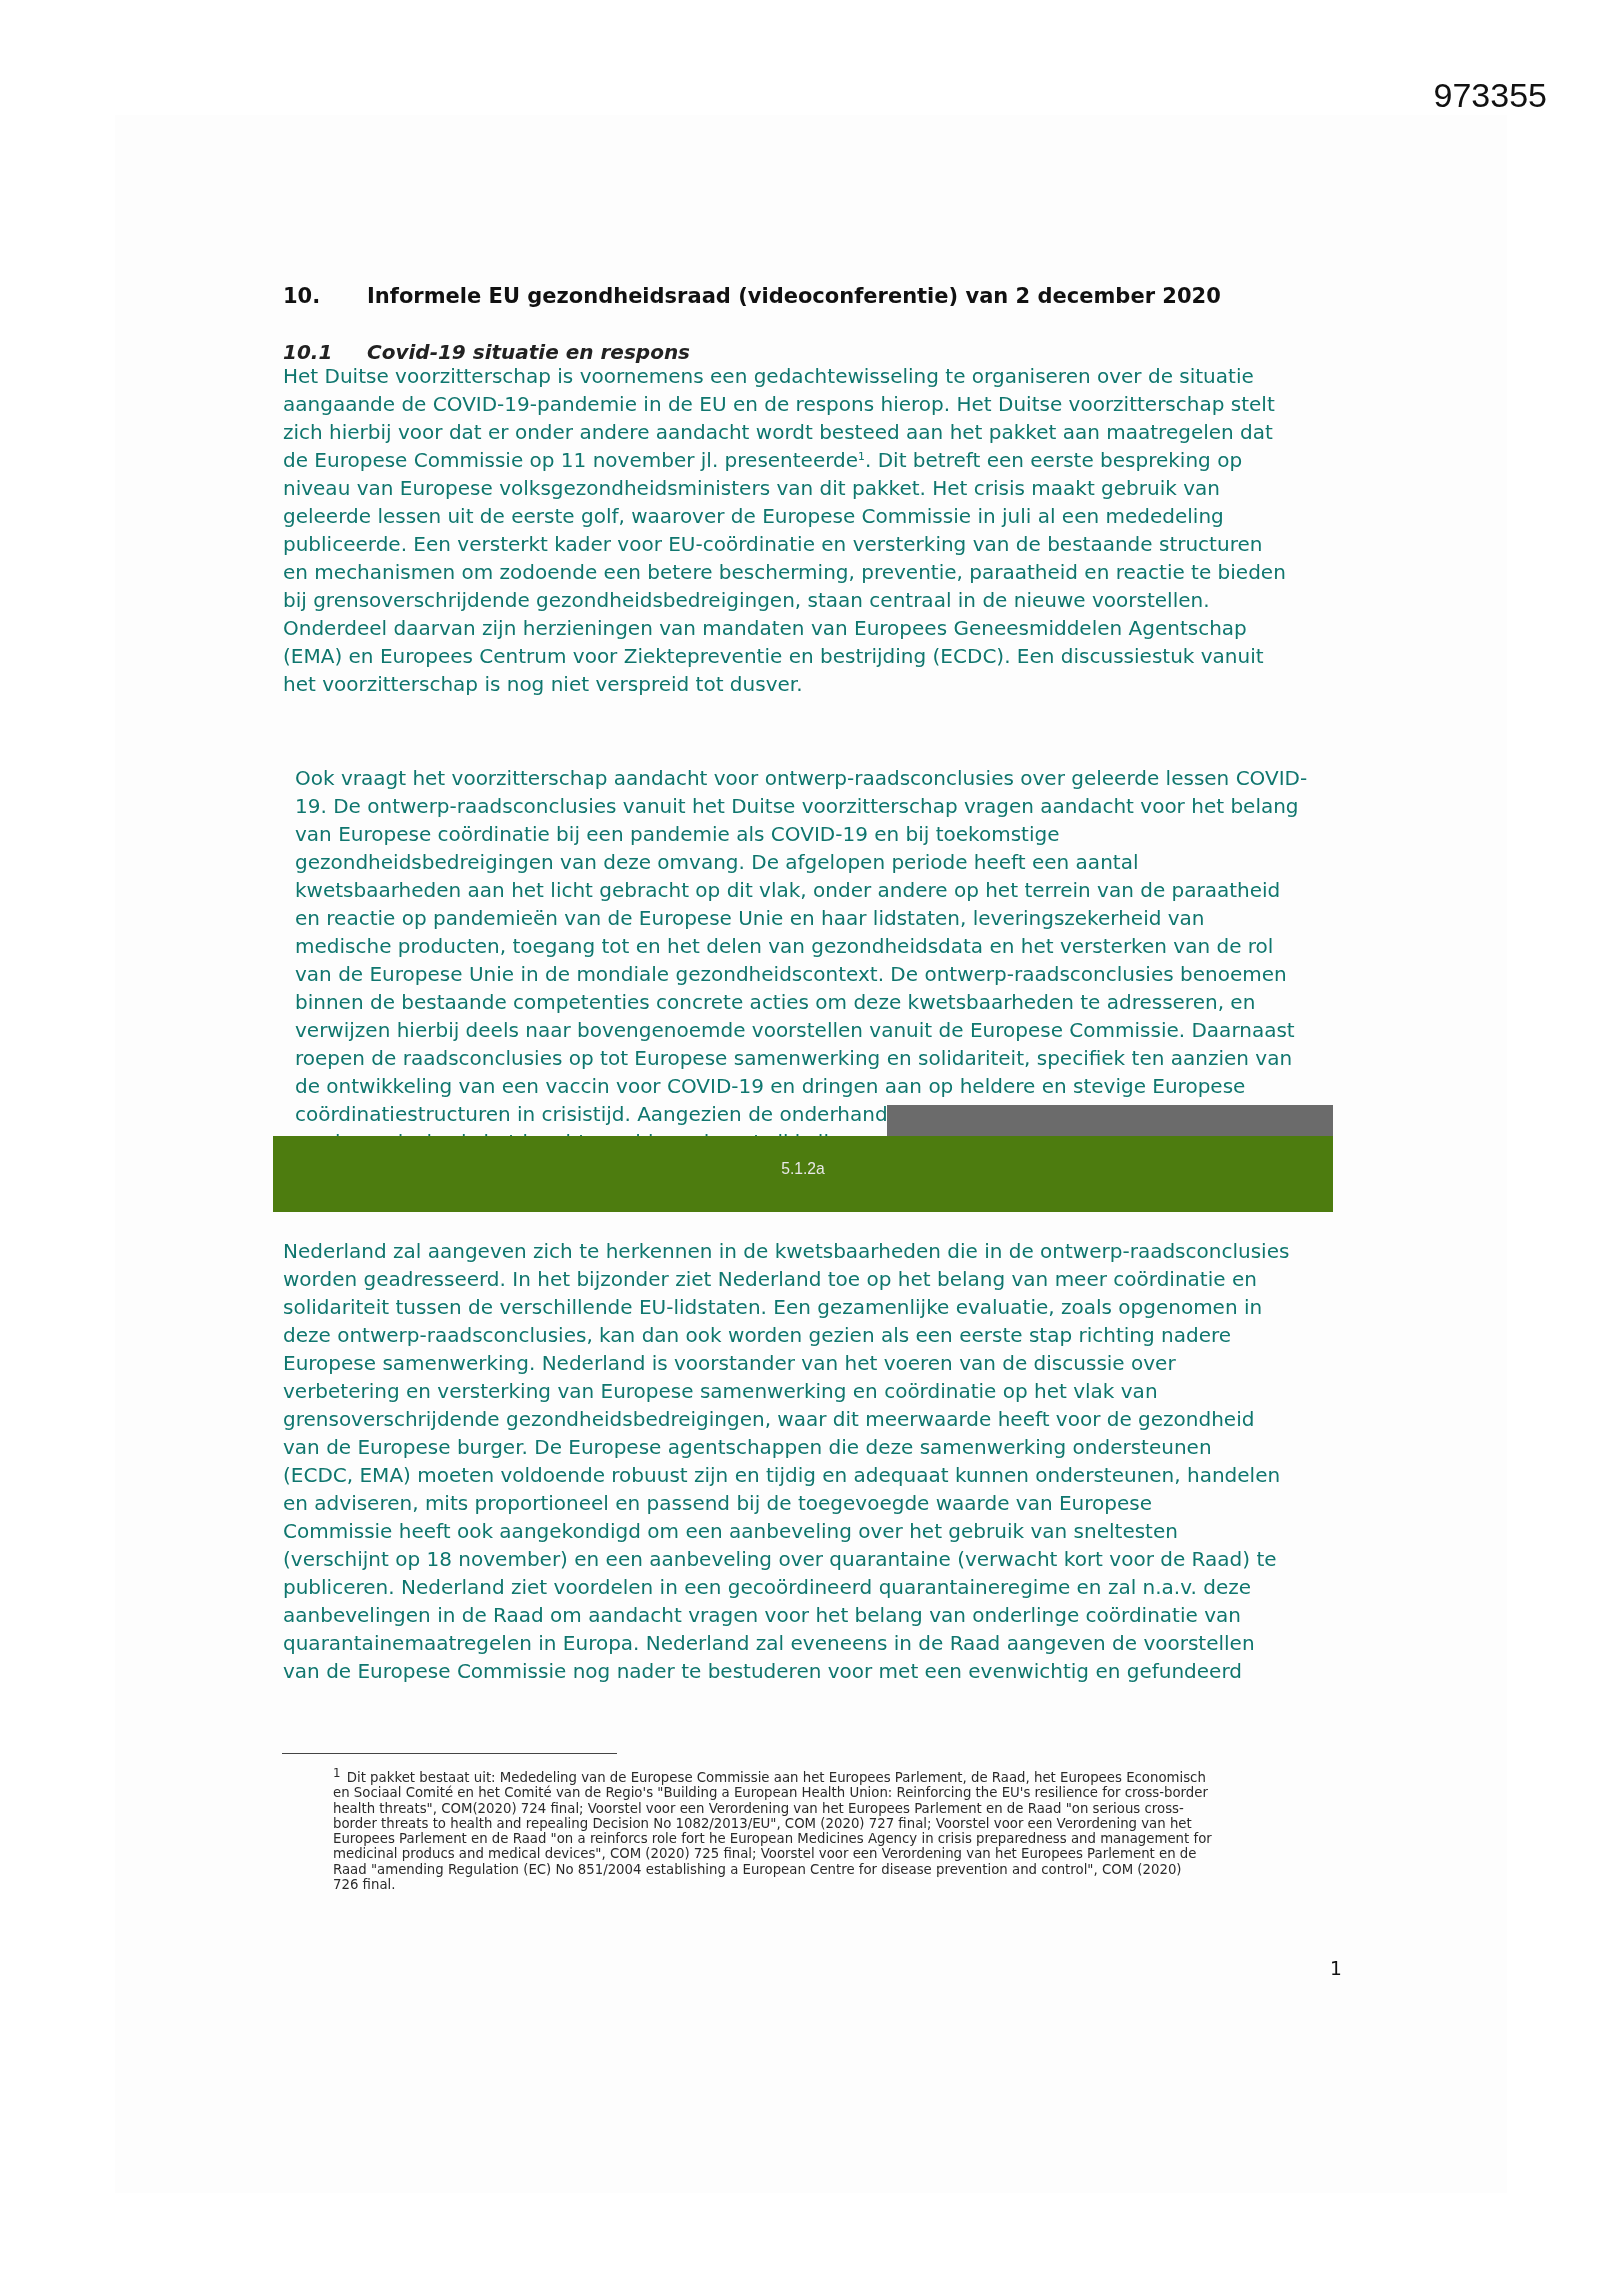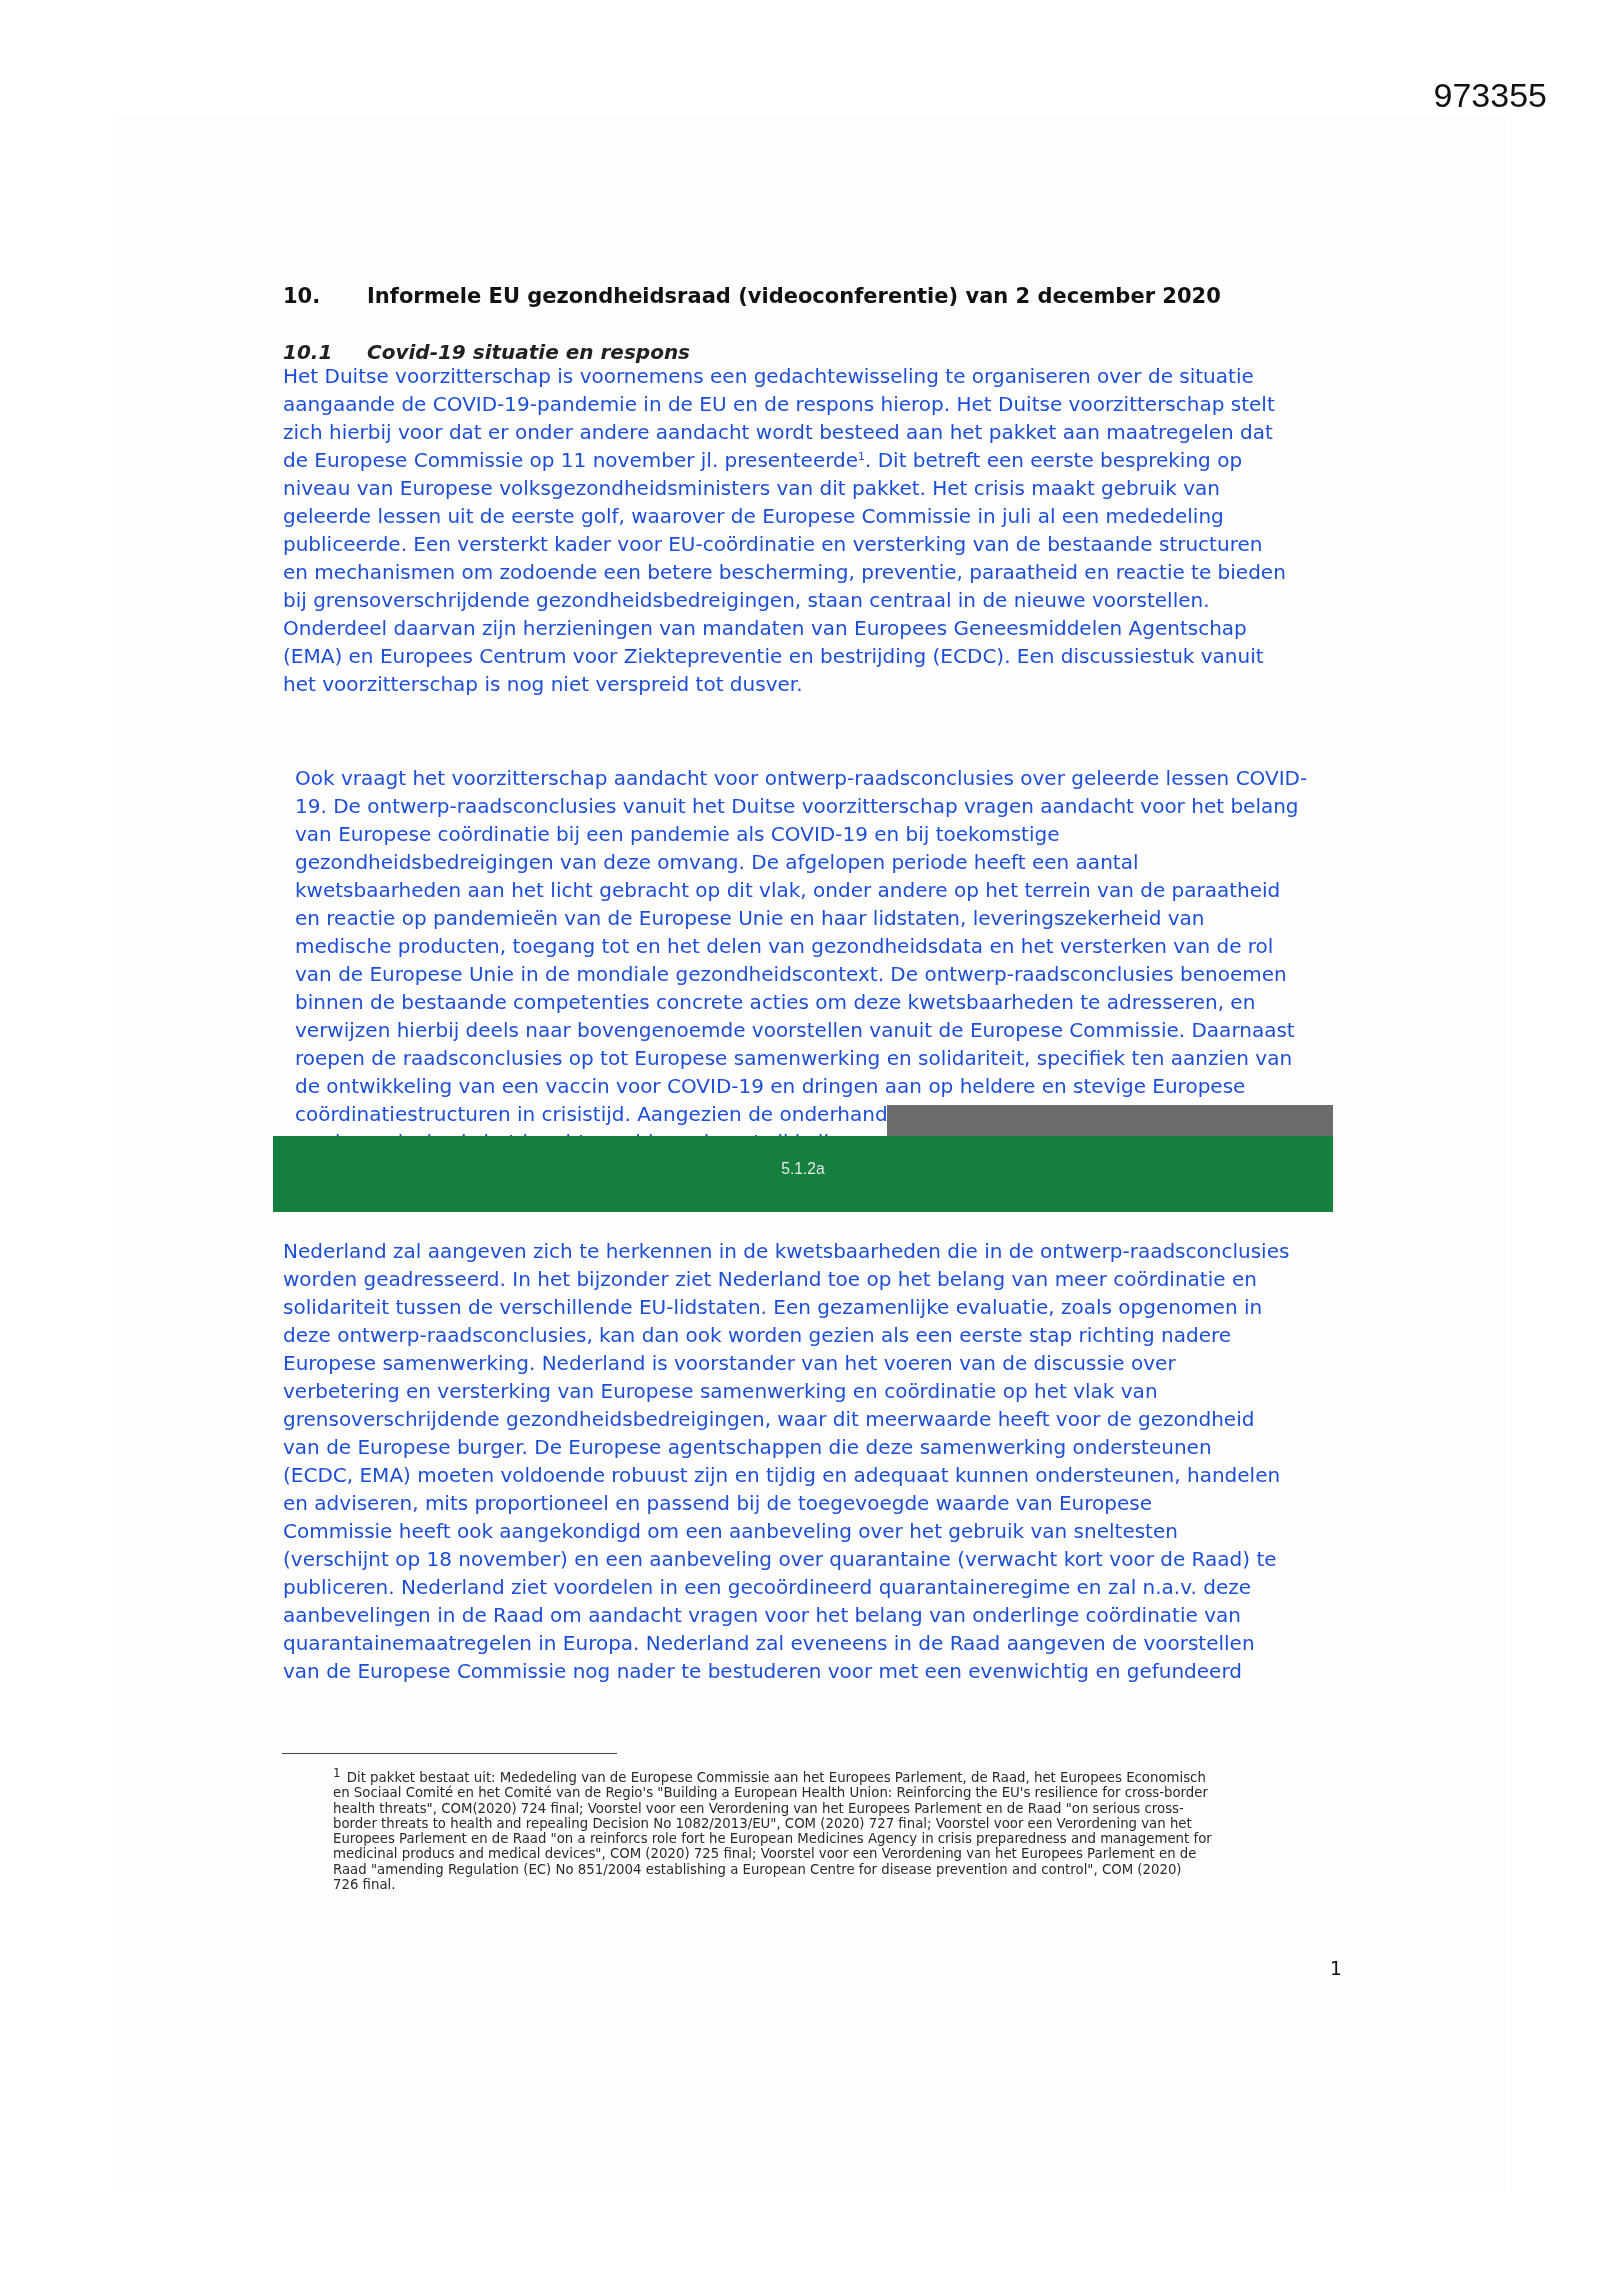--- a/index.html
+++ b/index.html
@@ -20,32 +20,32 @@
     font-weight: bold; font-size: 21px; color: #111; white-space: nowrap;
   }
   .h1 .num { display: inline-block; width: 84px; }
   .h2 {
     position: absolute; left: 283px; top: 340px;
     font-style: italic; font-size: 20px; color: #222; white-space: nowrap; font-weight: bold;
   }
   .h2 .num { display: inline-block; width: 84px; }
   .para {
     position: absolute; left: 283px; width: 1088px;
-    font-size: 20px; line-height: 28px; color: #1d4ed8;
+    font-size: 20px; line-height: 28px; color: #0f766e;
   }
   .para .line { display: block; white-space: nowrap; }
   .para sup { font-size: 10.8px; vertical-align: 6.9px; line-height: 0; }
   #p1 { top: 362px; }
   #p2 { top: 764px; margin-left: 12px; }
   #p3 { top: 1237px; }
   .redact-top {
     position: absolute; left: 887px; top: 1105px; width: 446px; height: 31px; background: #6b6b6b;
   }
   .redact-main {
-    position: absolute; left: 273px; top: 1136px; width: 1060px; height: 76px; background: #15803d;
+    position: absolute; left: 273px; top: 1136px; width: 1060px; height: 76px; background: #4d7c0f;
     display: flex; align-items: center; justify-content: center;
   }
   .redact-label {
     font-family: "Liberation Sans", sans-serif; font-size: 15.7px; color: #e8e8e8; margin-top: -9.8px;
   }
   .fn-rule {
     position: absolute; left: 282px; top: 1753px; width: 335px; height: 1px; background: #444;
   }
   .footnote {
     position: absolute; left: 333px; top: 1770px; width: 1029px;

